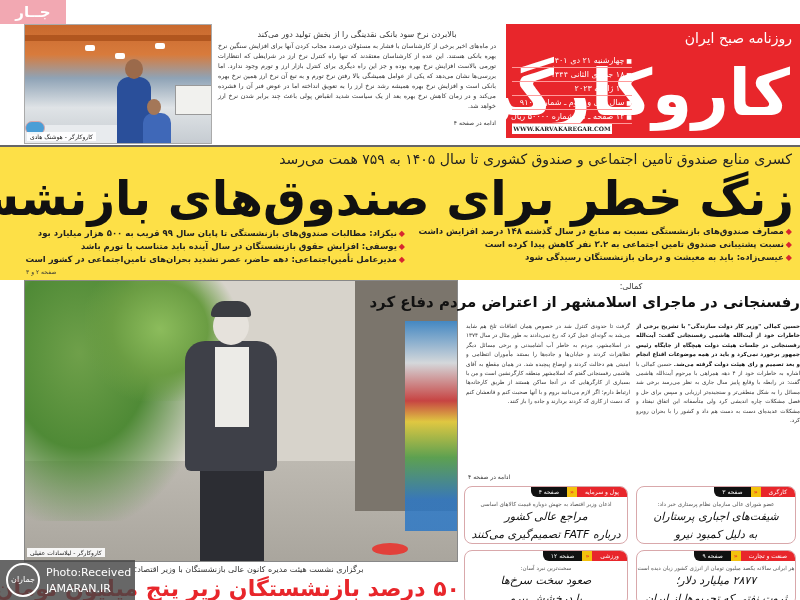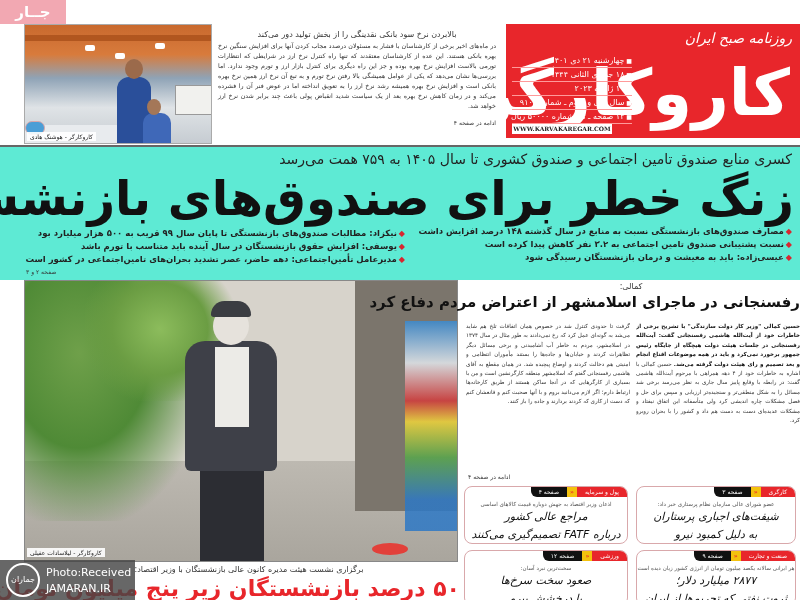--- a/index.html
+++ b/index.html
@@ -26,32 +26,32 @@
 
   
   .top-article { left: 214px; top: 28px; width: 286px; height: 116px; text-align: center; }
   .top-kicker { font-size: 8px; color: #333; margin-top: 2px; }
   .top-title { font-size: 13px; font-weight: bold; margin-top: 2px; color: #111; }
   .top-body { font-size: 6.3px; line-height: 10px; color: #333; text-align: justify; margin-top: 2px; padding: 0 4px; height: 78px; overflow: hidden; }
   .top-cont { font-size: 6px; color: #333; text-align: right; padding-right: 4px; }
 
   
   .masthead { left: 506px; top: 24px; width: 294px; height: 114px; background: #e8262b; overflow: hidden; }
-  .mh-tagline { position: absolute; right: 8px; top: 6px; font-size: 14px; color: #fff; font-style: italic; }
+  .mh-tagline { position: absolute; right: 8px; top: 6px; font-size: 14px; color: #fff; }
   .mh-logo { position: absolute; right: 10px; top: 34px; font-size: 64px; font-weight: bold; color: #fff; letter-spacing: -2px; line-height: 70px; }
   .mh-info { position: absolute; left: 6px; top: 30px; width: 120px; }
   .mh-info .row { font-size: 8px; color: #fff; border-bottom: 1px solid #ff9a9a; line-height: 13px; height: 14px; text-align: right; white-space: nowrap; }
   .mh-info .row::before { content: "■ "; font-size: 6px; }
   .mh-url { position: absolute; left: 6px; top: 100px; width: 100px; height: 10px; background: #fff; color: #222; font-size: 6px; font-weight: bold; text-align: center; line-height: 10px; direction: ltr; font-family: "DejaVu Serif", serif; }
 
   
   .divider-top { left: 0; top: 145px; width: 800px; height: 2px; background: #666; }
 
   
-  .lead-band { left: 0; top: 147px; width: 800px; height: 133px; background: #5eead4; }
+  .lead-band { left: 0; top: 147px; width: 800px; height: 133px; background: #fde047; }
   .lead-kicker { position: absolute; right: 8px; top: 4px; font-size: 14px; color: #222; }
   .lead-title { position: absolute; right: 6px; top: 22px; font-size: 48px; font-weight: bold; color: #111; letter-spacing: -1px; line-height: 58px; white-space: nowrap; }
   .lead-bullets-right { position: absolute; right: 8px; top: 78px; width: 390px; }
   .lead-bullets-left { position: absolute; left: 20px; top: 80px; width: 385px; }
   .bullet { font-size: 8.5px; font-weight: bold; color: #222; line-height: 12px; white-space: nowrap; }
   .bullet .dot { color: #d72630; font-size: 8px; margin-left: 2px; }
   .lead-page-ref { position: absolute; left: 26px; top: 121px; font-size: 6px; color: #333; }
 
   
   .main-photo { left: 24px; top: 280px; width: 434px; height: 282px; border: 1px solid #888; overflow: hidden; background: #d7d3cb; }

